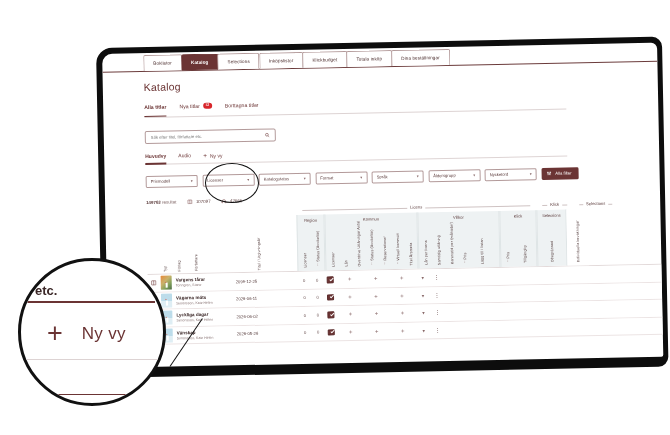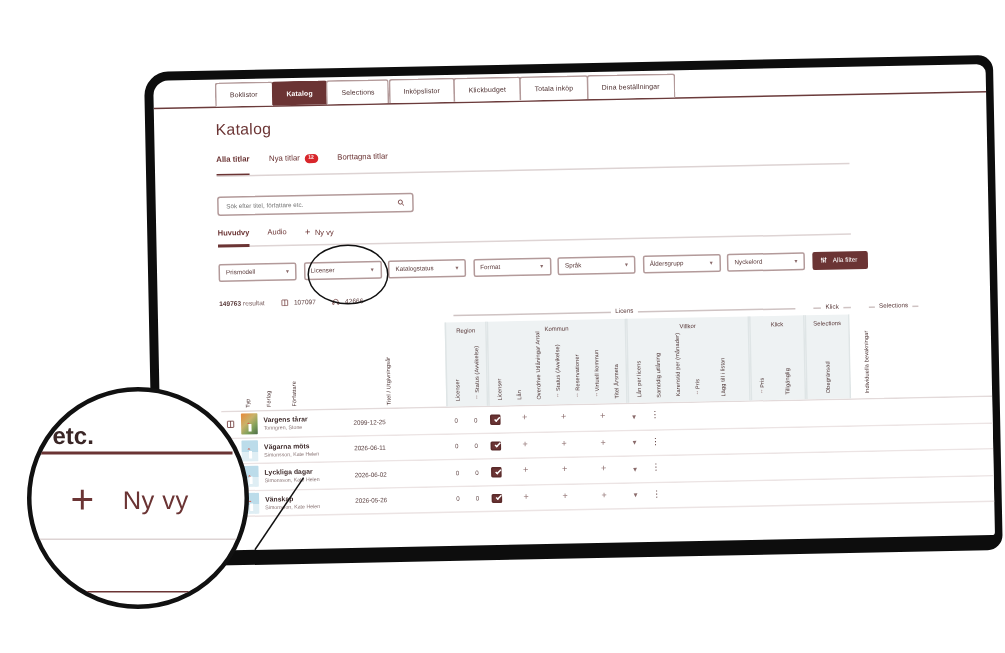--- a/index.html
+++ b/index.html
@@ -290,21 +290,21 @@
     width: 148px; height: 148px;
     border: 3.2px solid #111;
     border-radius: 50%;
     background: #fff;
     overflow: hidden;
     z-index: 50;
   }
   .loupe-inner { position: absolute; inset: 0; }
   .lz-etc {
     position: absolute; left: 14px; top: 22px;
-    font-size: 16px; font-weight: bold; color: #3a2626;
+    font-size: 13px; font-weight: bold; color: #3a2626;
   }
   .lz-rule-top {
     position:absolute; left: -6px; right: 8px; top: 40px;
     border-top: 2.1px solid #6b3434;
   }
   .lz-rule-bot {
     position:absolute; left: -10px; right: -6px; top: 98px;
     border-top: 1.6px solid #ddd3d3;
   }
   .lz-rule-top2 {

